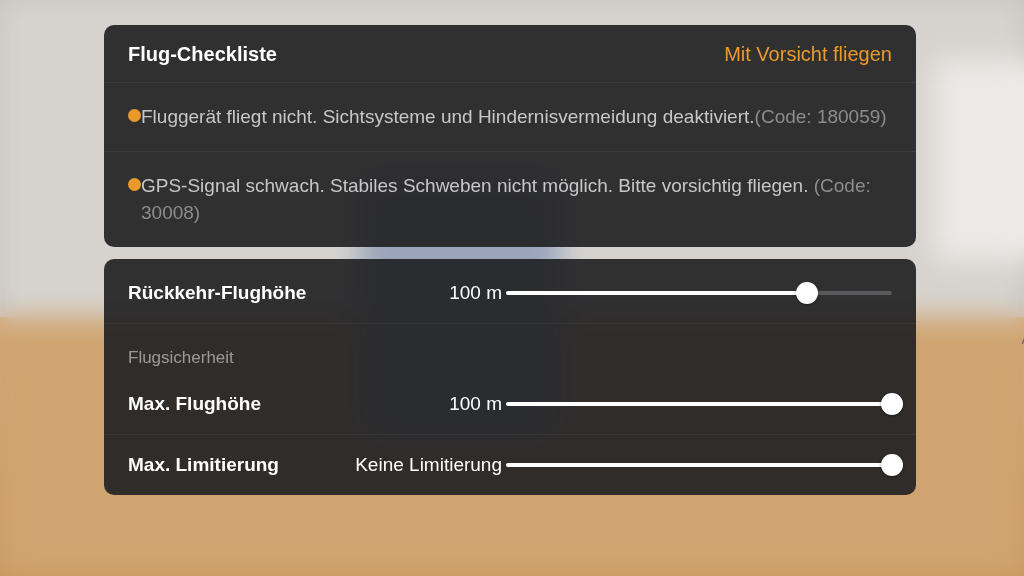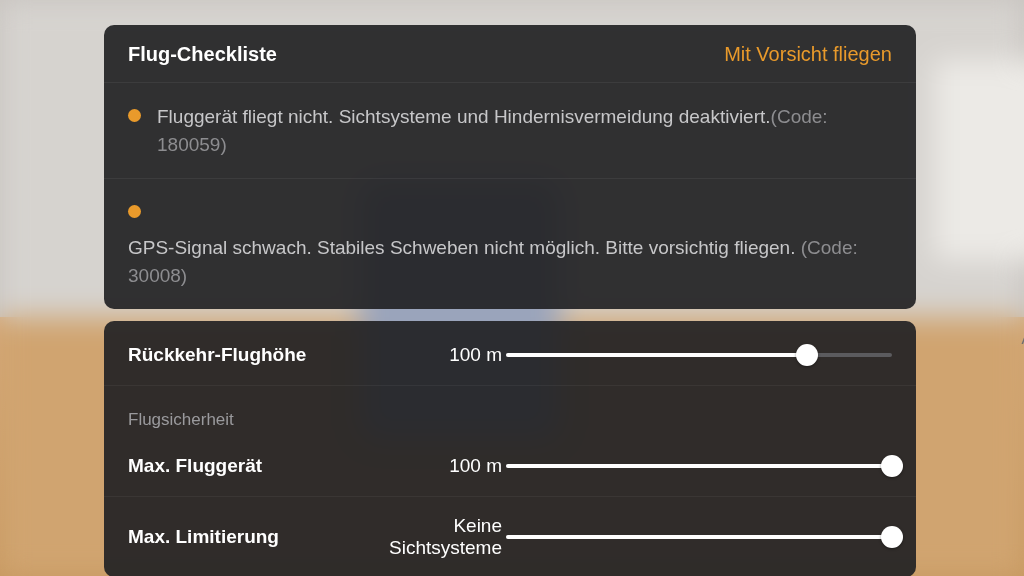--- a/index.html
+++ b/index.html
@@ -41,25 +41,24 @@
     justify-content: space-between;
     padding: 18px 24px 16px 24px;
     border-bottom: 1px solid rgba(255,255,255,0.06);
   }
   .chk-title { color: #fff; font-size: 20px; font-weight: 700; }
   .chk-status { color: #e99a2b; font-size: 20px; font-weight: 400; }
 
   .chk-item {
     display: flex;
     align-items: flex-start;
-    gap: 16px;
     padding: 20px 24px;
     border-bottom: 1px solid rgba(255,255,255,0.06);
   }
-  .chk-item:last-child { border-bottom: none; flex-direction: column; }
+  .chk-item:last-child { border-bottom: none; }
   .dot {
     width: 13px; height: 13px; border-radius: 50%;
     background: #e99a2b;
     flex: 0 0 13px;
     margin-top: 6px;
   }
   .chk-text { color: #c7c7c9; font-size: 19px; line-height: 1.45; }
   .chk-text .code { color: #8d8d90; }
 
   
@@ -148,32 +147,32 @@
       <div class="slider">
         <div class="track"></div>
         <div class="fill" style="width:78%"></div>
         <div class="thumb" style="left:78%"></div>
       </div>
     </div>
 
     <div class="section-header">Flugsicherheit</div>
 
     <div class="row">
-      <div class="row-label">Max. Fluggerät</div>
+      <div class="row-label">Max. Flughöhe</div>
       <div class="row-value">100 m</div>
       <div class="slider">
         <div class="track"></div>
         <div class="fill" style="width:100%"></div>
         <div class="thumb" style="left:100%"></div>
       </div>
     </div>
 
     <div class="row">
       <div class="row-label">Max. Limitierung</div>
-      <div class="row-value">Keine Sichtsysteme</div>
+      <div class="row-value">Keine Limitierung</div>
       <div class="slider">
         <div class="track"></div>
         <div class="fill" style="width:100%"></div>
         <div class="thumb" style="left:100%"></div>
       </div>
     </div>
 
   </div>
 </div>
 

